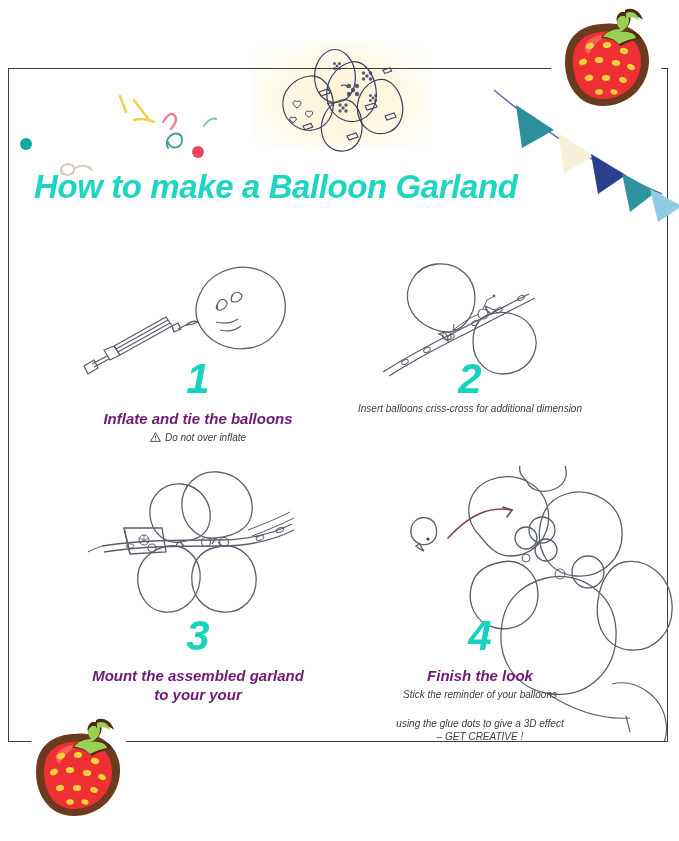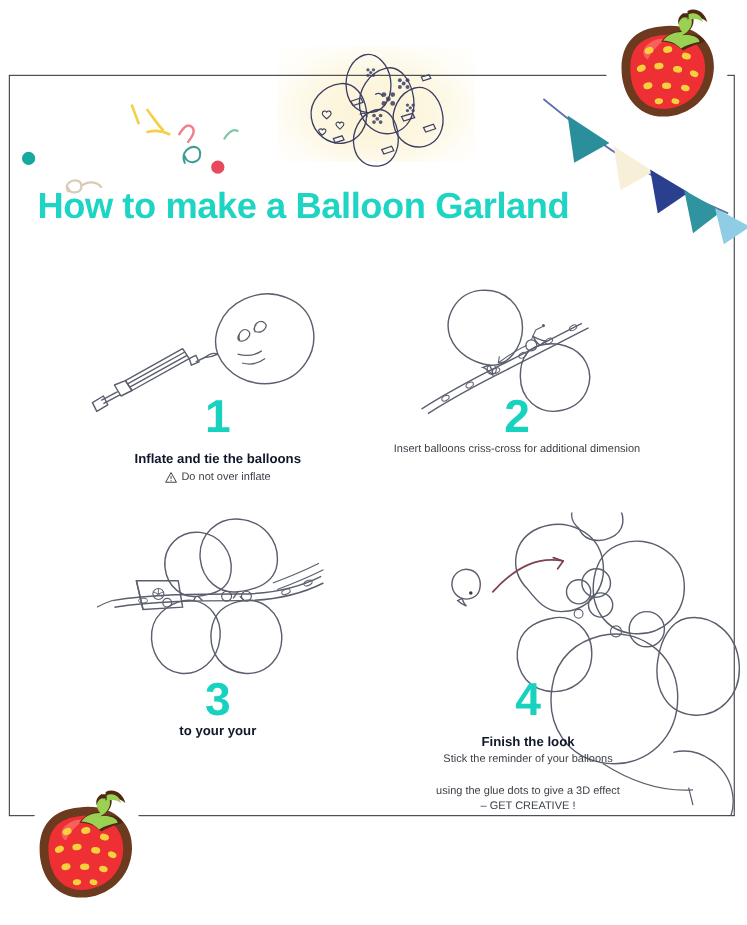--- a/index.html
+++ b/index.html
@@ -15,20 +15,21 @@
     font-family: "Liberation Sans", sans-serif;
     -webkit-font-smoothing: antialiased;
   }
 
   #poster {
     position: absolute;
     left: 0; top: 0;
     width: 679px;
     height: 841px;
     background: #ffffff;
+    font-style: italic;
   }
 
   
   .frame {
     position: absolute;
     left: 8px;
     top: 68px;
     width: 660px;
     height: 674px;
     border: 1.4px solid #3a3f45;
@@ -67,23 +68,23 @@
     text-align: center;
   }
   .step-num {
     font-size: 42px;
     font-weight: bold;
     color: #18d2c0;
     line-height: 1;
     font-family: "Liberation Sans", sans-serif;
   }
   .step-title {
-    font-size: 12px;
+    font-size: 15px;
     font-weight: bold;
-    color: #0f172a;
+    color: #701a75;
     line-height: 1.25;
     margin-top: 10px;
     font-family: "Liberation Sans", sans-serif;
   }
   .step-sub {
     font-size: 10px;
     font-weight: normal;
     color: #3c4047;
     line-height: 1.3;
     margin-top: 2px;
@@ -364,20 +365,21 @@
       <path d="M56,72 l0,-5 M56,72 l4,3 M56,72 l-4,3 M56,72 l5,-2 M56,72 l-5,-2" stroke-width="0.8"></path>
 
       <path d="M160,62 C176,56 190,50 202,44" stroke-width="1"></path>
       <path d="M164,68 C180,62 194,56 206,50" stroke-width="1"></path>
       <path d="M14,78 C8,80 4,82 0,84" stroke-width="1"></path>
     </g>
   </svg>
 
   <div class="step" style="left:58px; top:615px; width:280px;">
     <div class="step-num">3</div>
+    <div class="step-title">Mount the assembled garland</div>
     <div class="step-title" style="margin-top:0;">to your your</div>
   </div>
 
   <svg class="art" style="left:398px; top:466px;" width="275" height="275" viewBox="0 0 275 275">
     <g fill="none" stroke="#5b5f6d" stroke-width="1.3">
 
       <path d="M22,78 C16,76 12,70 13,63 C14,55 22,50 29,52 C37,54 40,62 38,70 C36,77 29,80 22,78 Z"></path>
       <path d="M22,78 c1,3 2,5 4,7 c-3,-1 -6,-3 -8,-5 z"></path>
       <circle cx="30" cy="73" r="1.6" fill="#3a3a3a" stroke="none"></circle>
 

